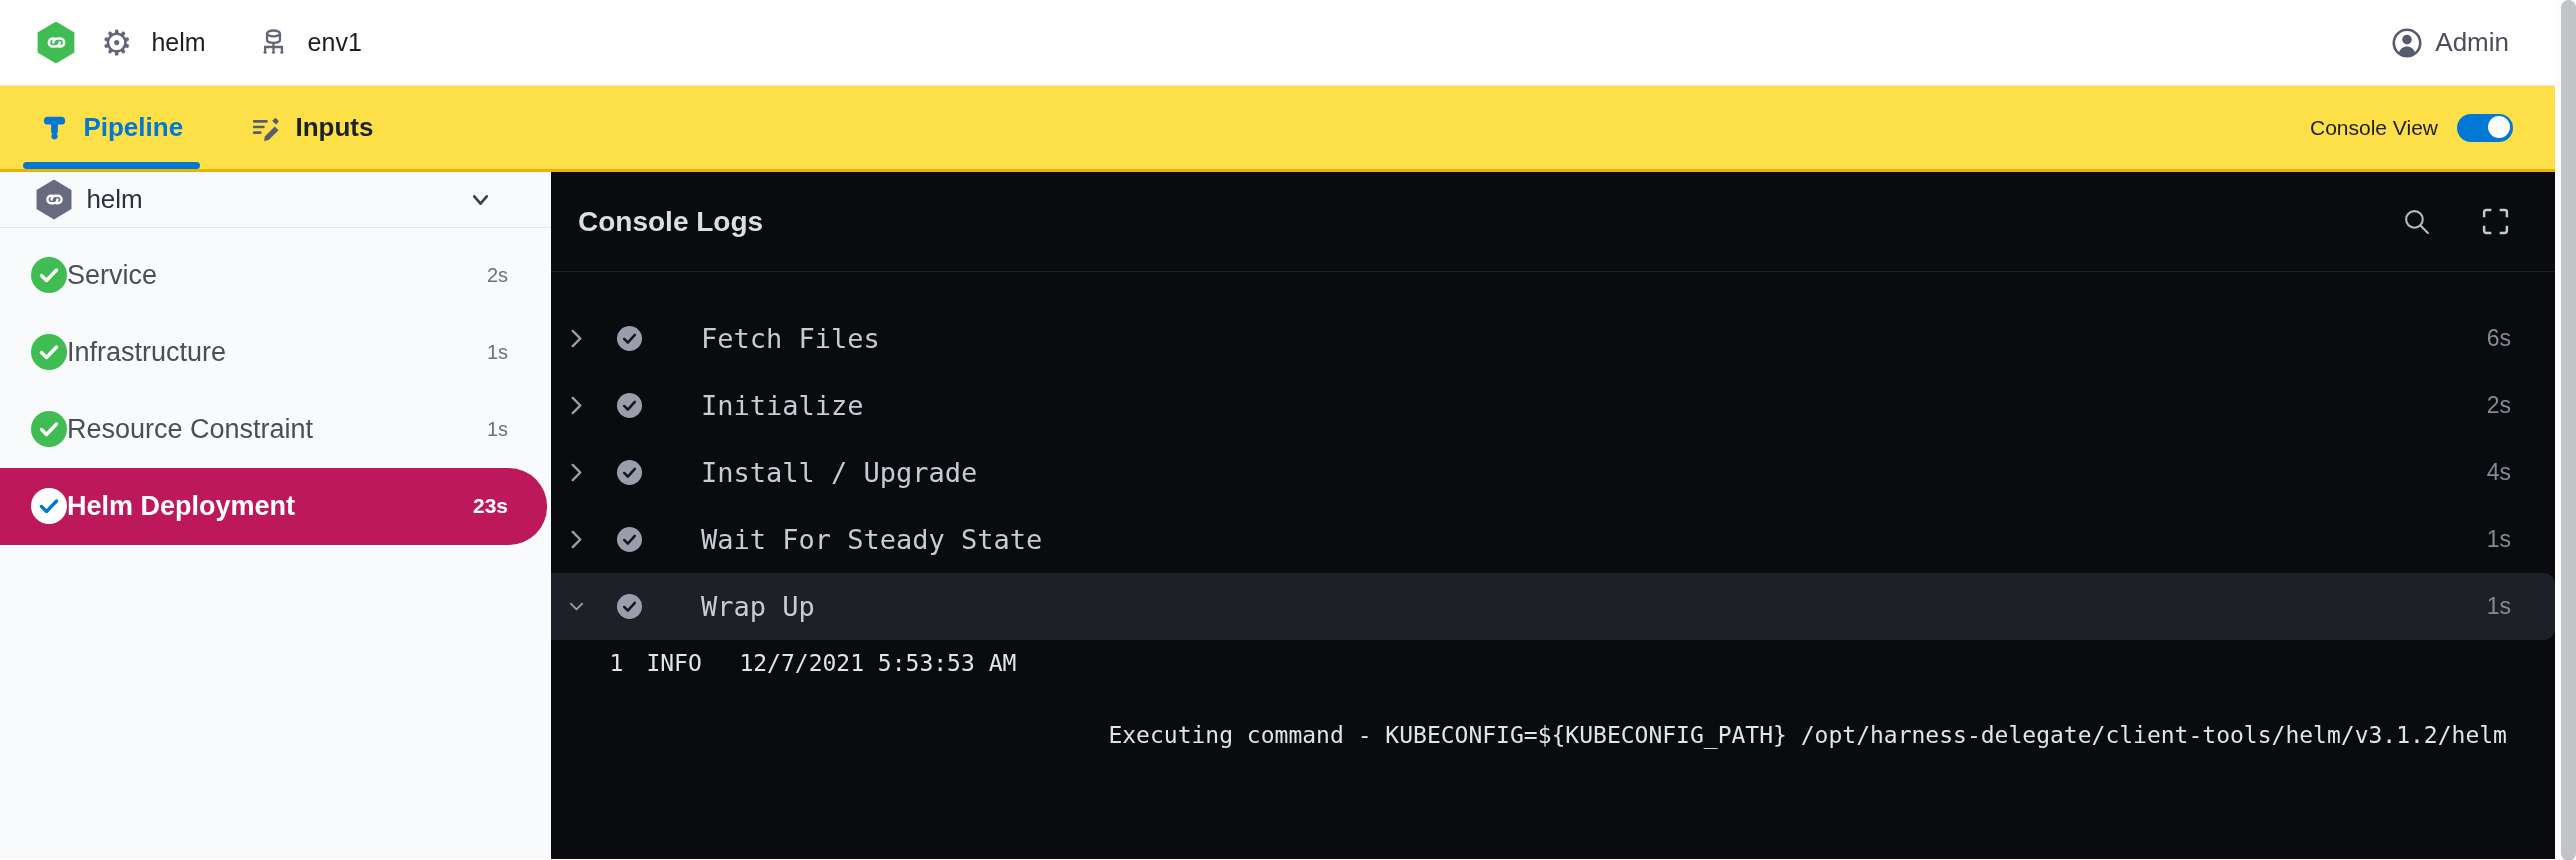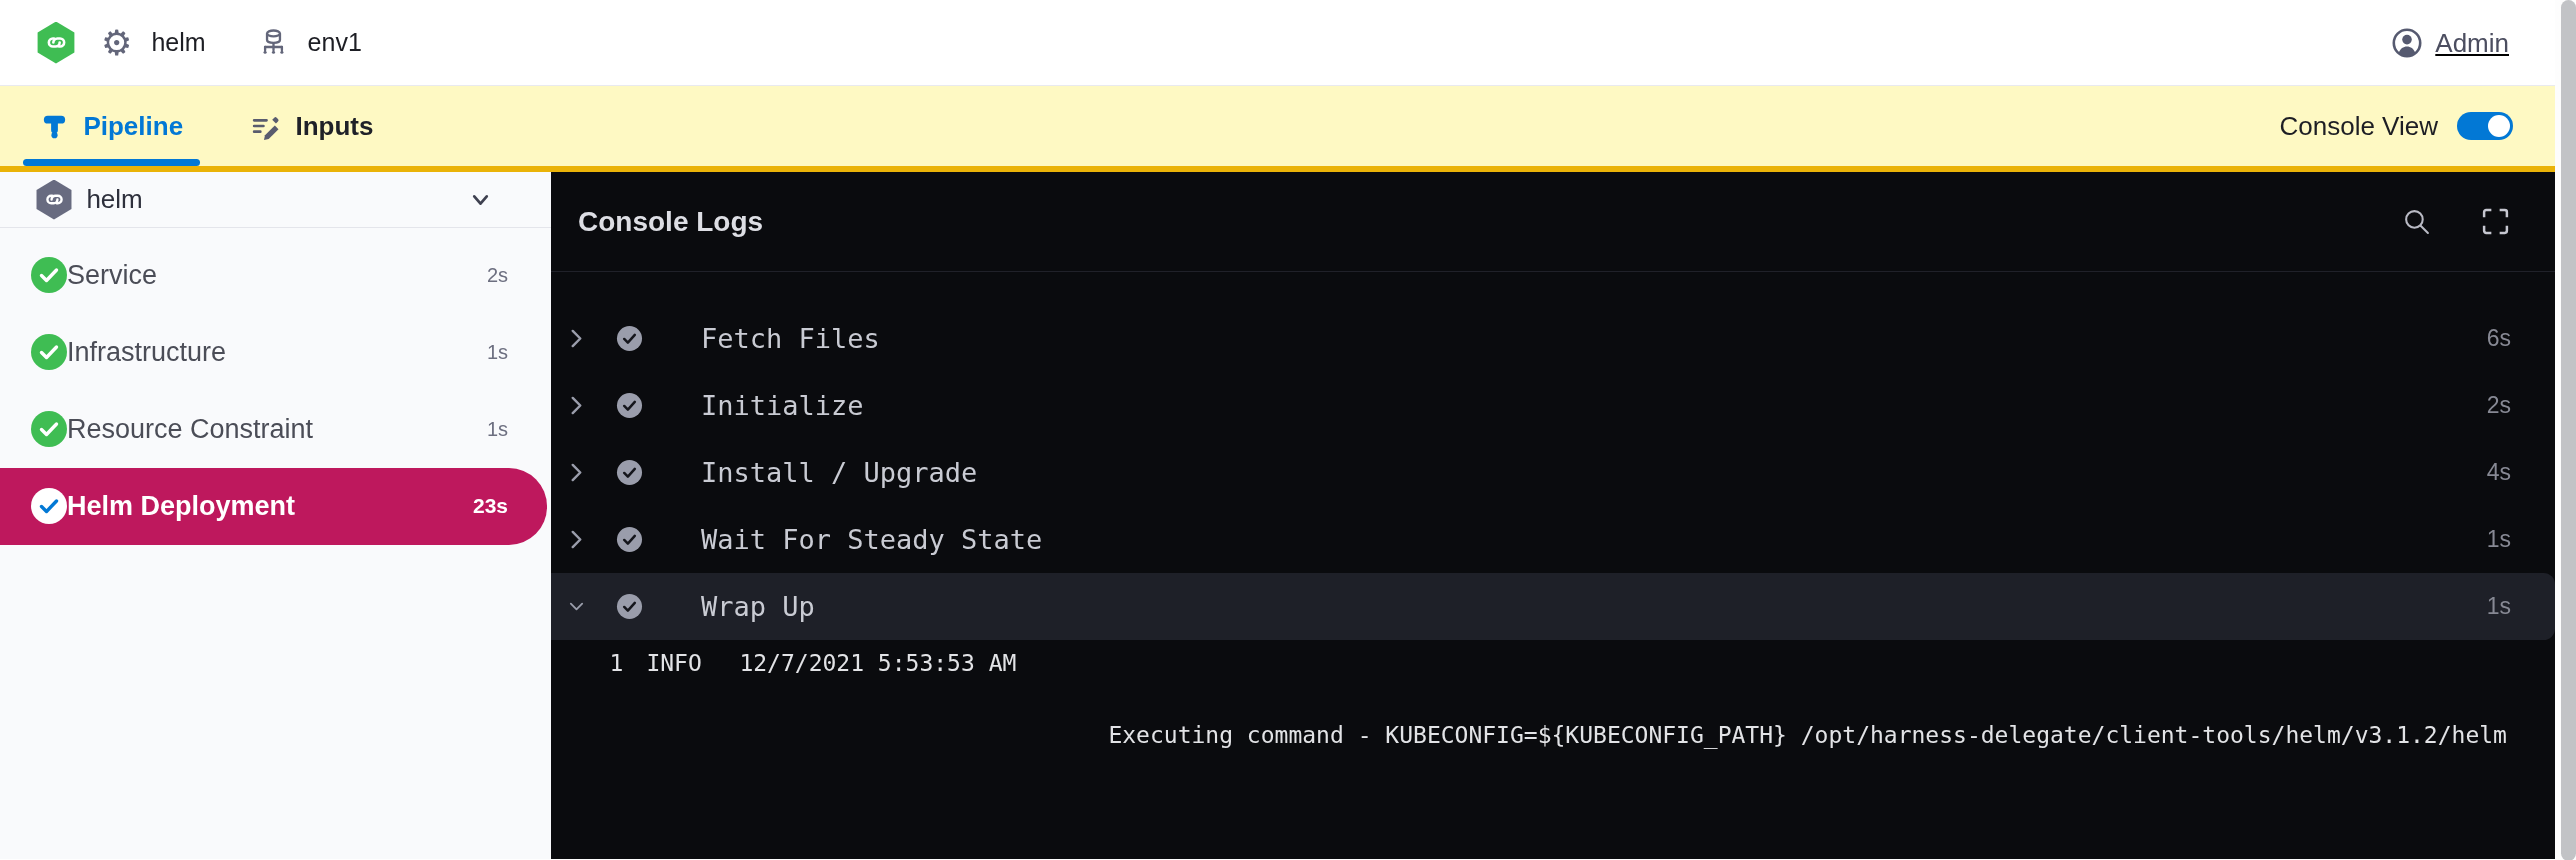--- a/index.html
+++ b/index.html
@@ -9,34 +9,34 @@
   
   .topbar { height:86px; background:#fff; border-bottom:1px solid #e9eaef;
             display:flex; align-items:center; padding:0 67px 0 36px; }
   .hexagon { width:40px; height:42px; display:flex; align-items:center; justify-content:center;
              clip-path:polygon(50% 0, 96% 26%, 96% 74%, 50% 100%, 4% 74%, 4% 26%); }
   .hexagon.green { background:#3fbd53; }
   .hexagon.gray  { background:#686b80; }
   .gear { font-size:35px; color:#63667a; margin-left:25px; line-height:1; }
   .topbar-label { font-size:25px; color:#1d1e24; margin-left:19px; }
   .env-icon { margin-left:52px; }
-  .topbar-right { margin-left:auto; display:flex; align-items:flex-end; gap:12px;text-decoration:underline; }
+  .topbar-right { margin-left:auto; display:flex; align-items:flex-start; gap:12px; }
   .admin-label { font-size:26px; color:#4c4e60; font-weight:500; }
 
   
-  .tabbar { height:86px; background:#fef9c3; border-bottom:6px solid #eab308;
+  .tabbar { height:86px; background:#fde047; border-bottom:3px solid #eab308;
             display:flex; align-items:center; padding:0 63px 0 23px; }
   .tab { display:flex; align-items:center; gap:14.4px; height:100%; padding:0 17px; position:relative; cursor:pointer; }
   .tab + .tab { margin-left:33px; }
   .tab-label { font-size:26px; font-weight:600; color:#1f2128; }
   .tab.active .tab-label { color:#0278d5; }
   .tab.active::after { content:""; position:absolute; left:0; right:0; bottom:0;
                        height:6.7px; border-radius:3.8px; background:#0278d5; }
   .console-view { margin-left:auto; display:flex; align-items:center; gap:19px; }
-  .console-view-label { font-size:26px; color:#1d1e24;text-align:center; }
+  .console-view-label { font-size:21px; color:#1d1e24;text-align:center; }
   .toggle { width:56px; height:28px; border-radius:14.4px; background:#0278d5; position:relative; cursor:pointer; }
   .toggle .knob { position:absolute; top:2.9px; right:2.9px; width:22px; height:22px;
                   border-radius:50%; background:#fff; }
 
   
   .content { display:flex; height:687px; }
 
   
   .sidebar { width:551px; background:#f9fafc; flex:none; }
   .sidebar-header { height:56px; display:flex; align-items:center;

